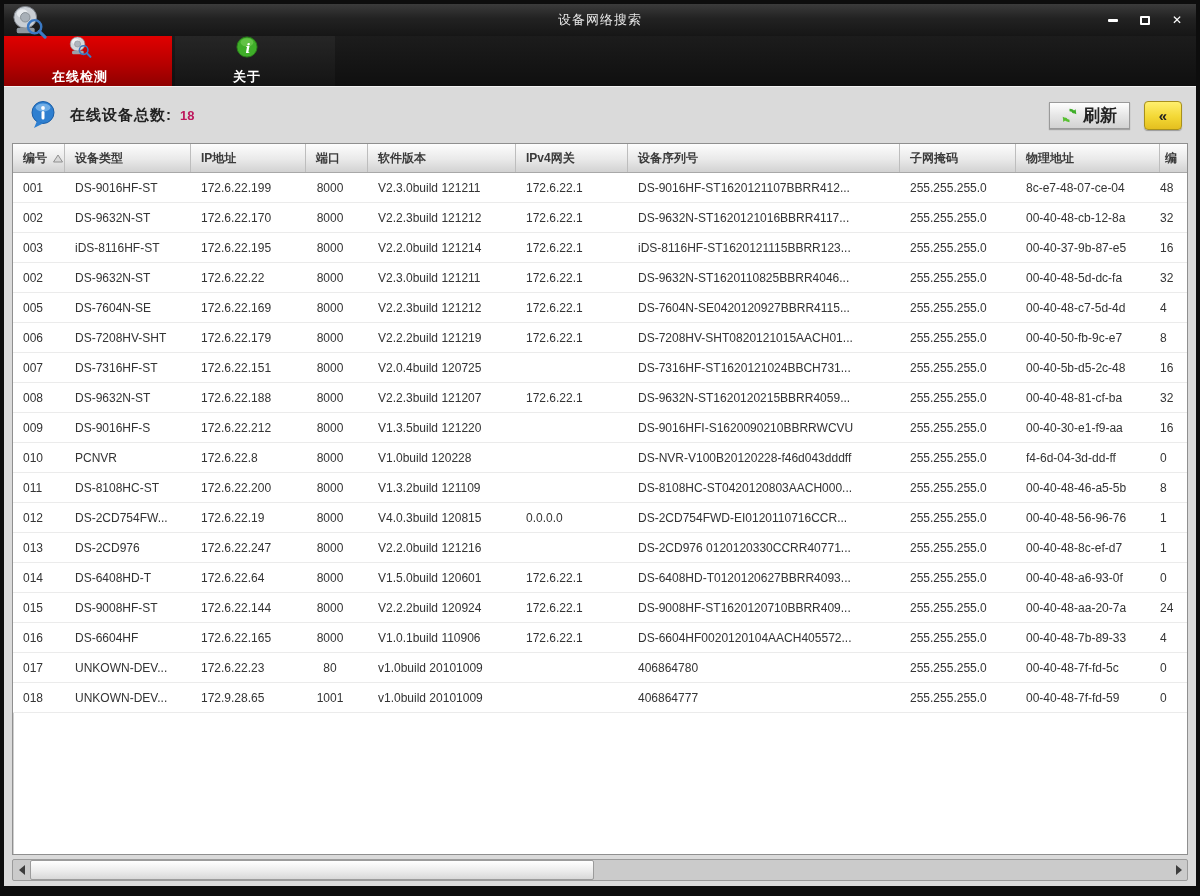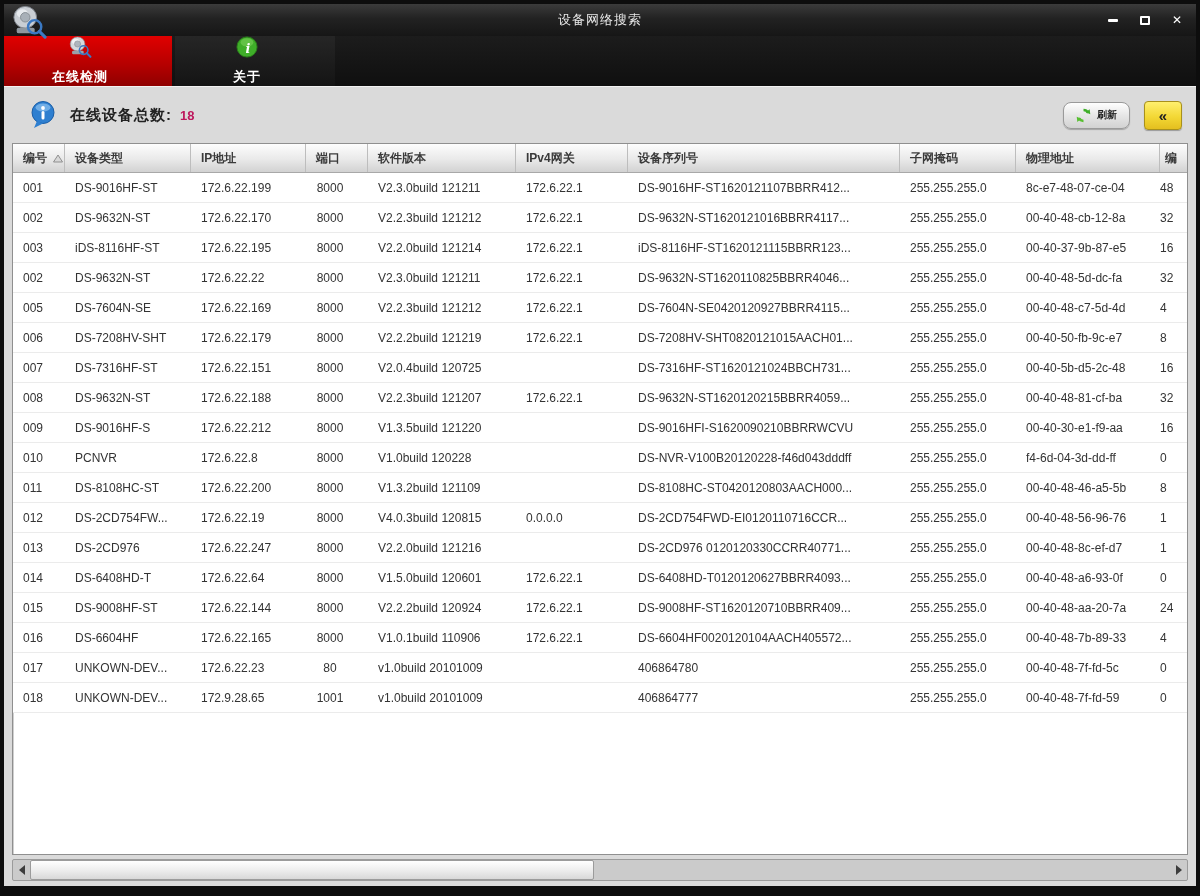--- a/index.html
+++ b/index.html
@@ -33,21 +33,21 @@
   .content { flex:1; background:#dadada; border-top:1px solid #f2f2f2;
              display:flex; flex-direction:column; overflow:hidden; }
 
   .infobar { height:56px; display:flex; align-items:center; padding:0 14px 0 26px; flex:0 0 auto; }
   .balloon-icon { width:26px; height:28px; margin-right:14px; }
   .count-label { font-size:15px; font-weight:bold; color:#222; letter-spacing:1px; }
   .count-value { font-size:13px; font-weight:bold; color:#be185d; margin-left:8px; }
   .infobar-spacer { flex:1; }
   .btn-refresh { display:flex; align-items:center; gap:6px; height:27px; padding:0 12px;
                  background:linear-gradient(#fefefe,#e6e6e6 50%,#d2d2d2);
-                 border:1px solid #9a9a9a; border-radius:8px; font-size:10px; font-weight:bold;
+                 border:1px solid #9a9a9a; border-radius:0; font-size:17px; font-weight:bold;
                  color:#222; cursor:pointer; box-shadow:0 1px 1px rgba(0,0,0,.25); }
   .refresh-glyph { width:15px; height:15px; }
   .btn-collapse { margin-left:14px; width:38px; height:29px;
                   background:linear-gradient(#ffef6e,#f3d835 55%,#e4bf1f);
                   border:1px solid #a8901c; border-radius:4px; font-size:15px; font-weight:bold;
                   color:#222; cursor:pointer; box-shadow:0 1px 1px rgba(0,0,0,.3); }
 
   
   .table-wrap { flex:1; margin:0 8px; background:#fff; border:1px solid #8f8f8f;
                 box-shadow:inset 1px 1px 0 #cfcfcf; overflow:hidden;

